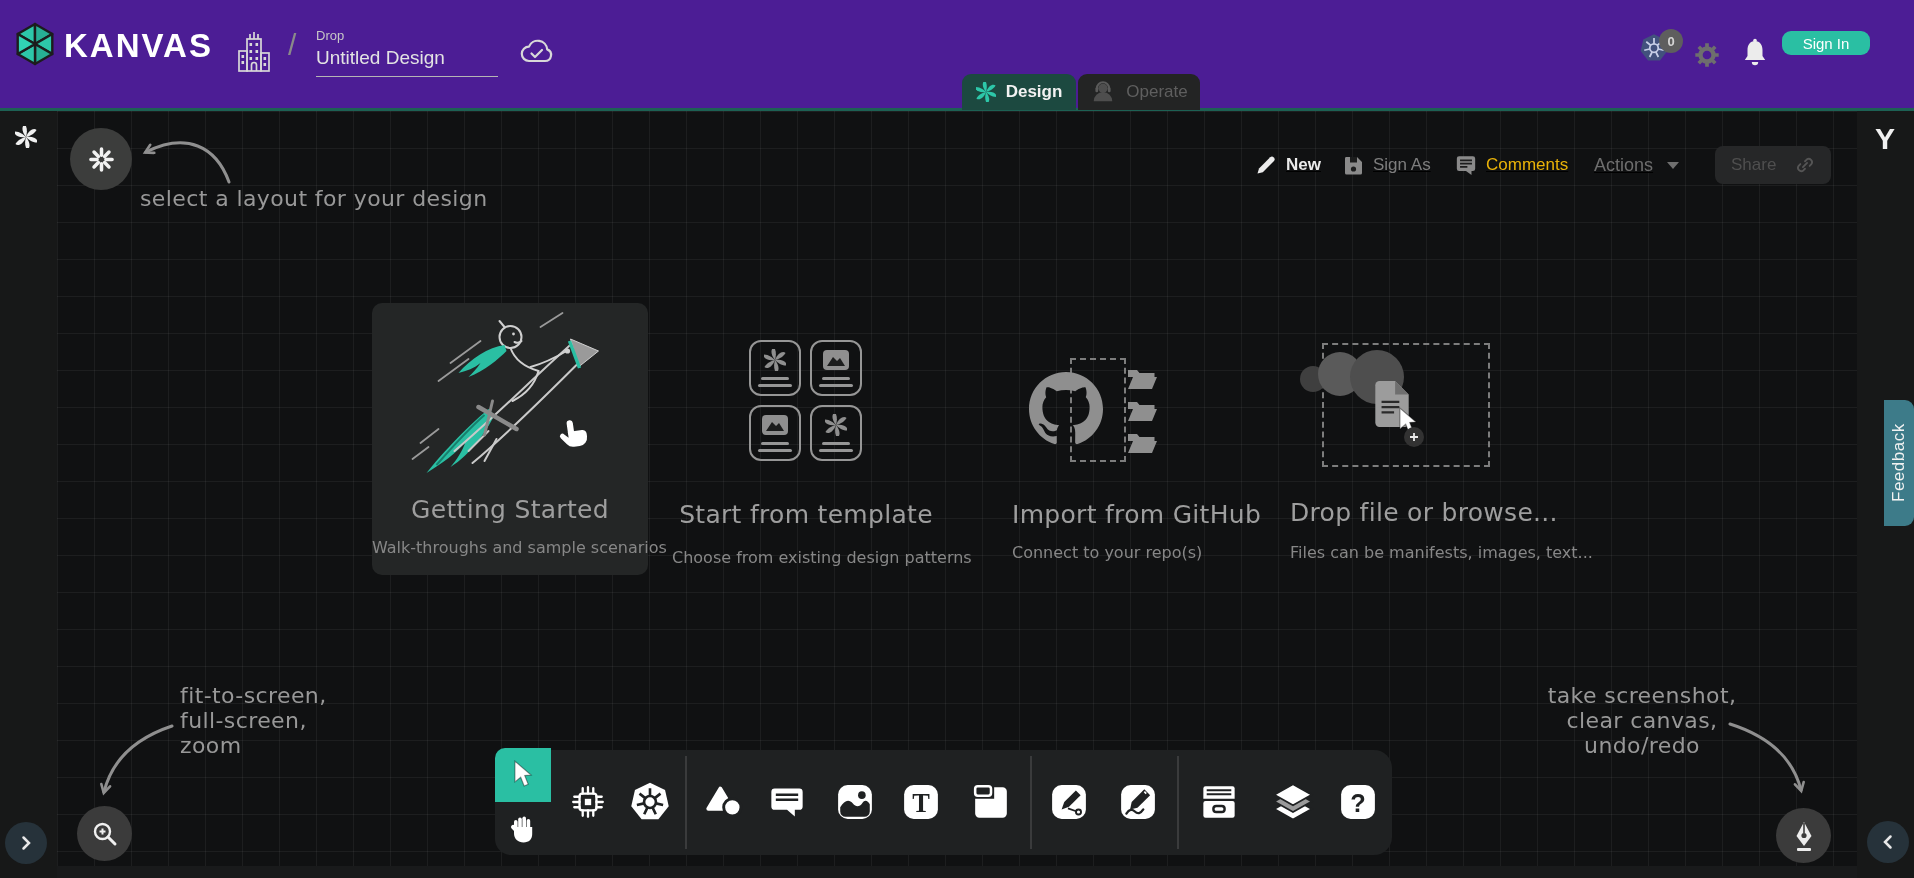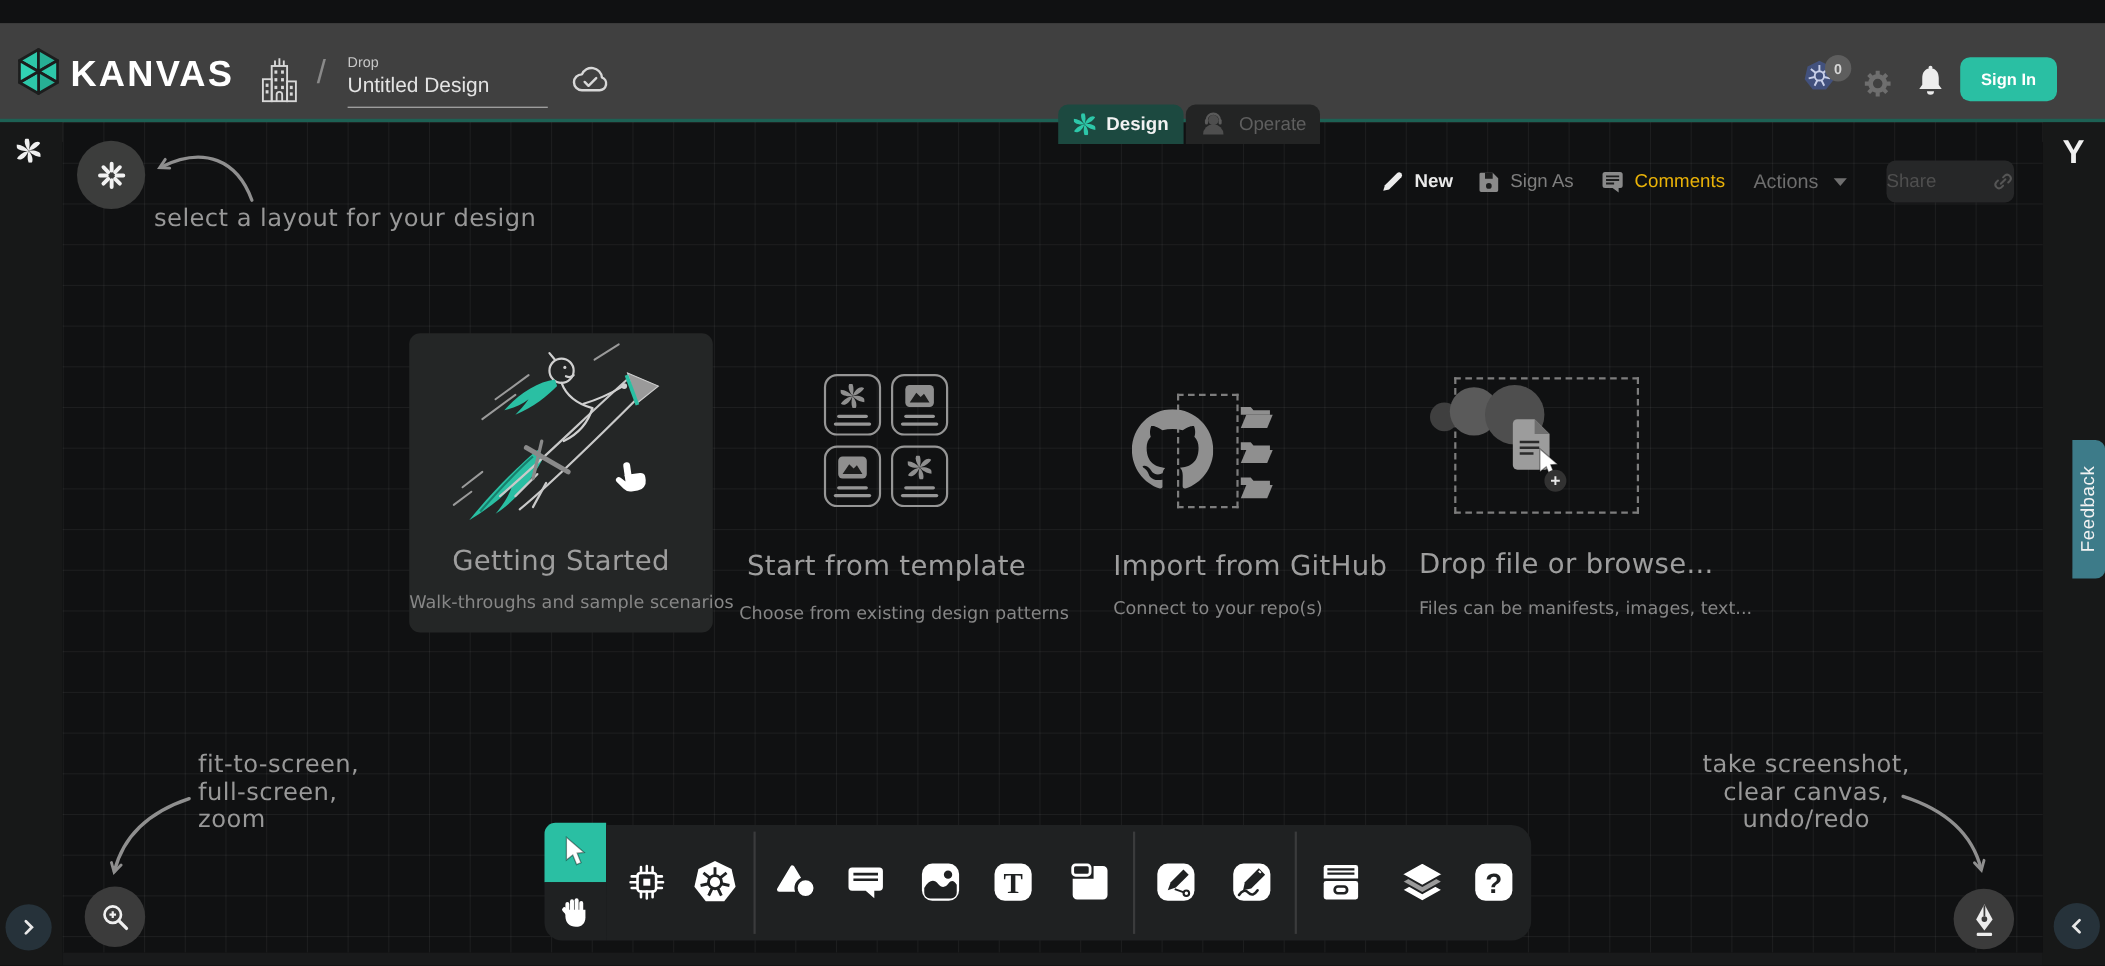--- a/index.html
+++ b/index.html
@@ -1,48 +1,48 @@
 <!DOCTYPE html>
 <html><head>
 <meta charset="utf-8">
 <style>
   html,body{margin:0;padding:0;background:#101112;}
   *{box-sizing:border-box;}
   .stage{position:relative;width:1914px;height:878px;overflow:hidden;
          font-family:"Liberation Sans",sans-serif;background:#101112;}
   .abs{position:absolute;}
   
-  .header{left:0;top:0;width:1914px;height:108px;background:#404040;margin-top:21px;}
+  .header{left:0;top:0;width:1914px;height:108px;background:#4c1d95;}
   .brand-text{font-size:33px;font-weight:bold;color:#ffffff;letter-spacing:2px;}
   .slash{font-size:30px;color:#8a8a8a;font-weight:300;}
   .name-label{font-size:13px;color:#c7c7c7;}
   .name-value{font-size:19px;color:#e3e3e3;text-align:right;}
   .name-underline{height:0;border-bottom:1.5px solid #b5b5b5;width:182px;}
-  .signin{width:88px;height:40px;background:#2abfa3;border-radius:9px;color:#fff;
-          font-size:15px;font-weight:bold;display:flex;align-items:center;justify-content:center;}
+  .signin{width:88px;height:24px;background:#2abfa3;border-radius:9px;color:#fff;
+          font-size:15px;font-weight:normal;display:flex;align-items:center;justify-content:center;}
   .badge{width:24px;height:24px;border-radius:50%;background:#5e5e5e;color:#d6d6d6;
          font-size:13px;font-weight:bold;display:flex;align-items:center;justify-content:center;}
   
   .tab{height:36px;display:flex;align-items:center;justify-content:center;gap:10px;
        border-radius:9px 9px 0 0;font-size:17px;}
   .tab.active{background:#1c4940;color:#f2f2f2;font-weight:600;}
   .tab.inactive{background:#232424;color:#5f5f5f;}
   .teal-line{left:0;top:108px;width:1914px;height:3px;background:#1d6154;z-index:4;}
   
   .rail{background:#171818;}
   .canvas{left:57px;top:111px;width:1800px;height:755px;background:#101112;
     background-image:linear-gradient(rgba(255,255,255,.055) 1px,transparent 1px),
                      linear-gradient(90deg,rgba(255,255,255,.055) 1px,transparent 1px);
     background-size:37px 37px;}
   .bottom-strip{left:57px;top:866px;width:1800px;height:12px;background:#191a1b;}
   
-  .ct-item{display:flex;align-items:center;gap:9px;height:38px;}
+  .ct-item{display:flex;align-items:center;gap:9px;height:38px;text-decoration:underline;}
   .ct-label{font-size:17px;}
   .share-box{width:116px;height:38px;background:#262728;border-radius:8px;
-             display:flex;align-items:center;justify-content:space-between;padding:0 0;}
+             display:flex;align-items:center;justify-content:space-between;padding:0 16px;}
   .caret{width:0;height:0;border-left:6px solid transparent;border-right:6px solid transparent;
          border-top:7px solid #6f6f6f;}
   
   .hint{font-family:"DejaVu Sans",sans-serif;font-size:22px;color:#989898;letter-spacing:.4px;line-height:25px;}
   
   .card-title{font-family:"DejaVu Sans",sans-serif;font-size:25px;color:#9e9e9e;letter-spacing:.3px;
               text-align:center;white-space:nowrap;width:100%;}
   .card-sub{font-family:"DejaVu Sans",sans-serif;font-size:16px;color:#878787;text-align:center;
             white-space:nowrap;width:100%;overflow:visible;}
   .gs-card{background:#242626;border-radius:10px;}

